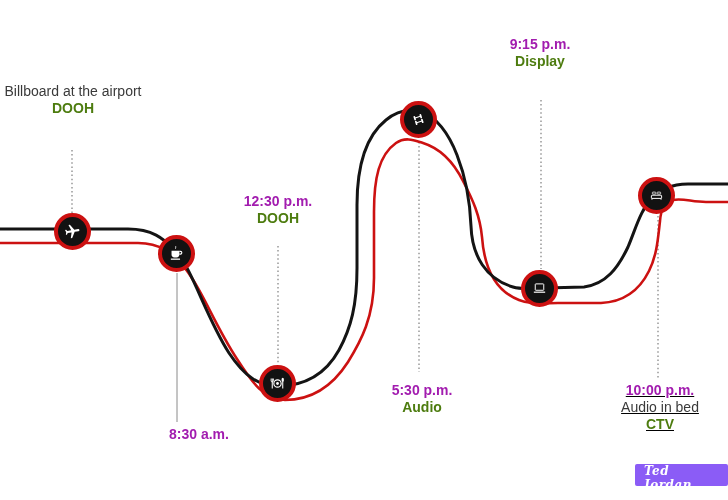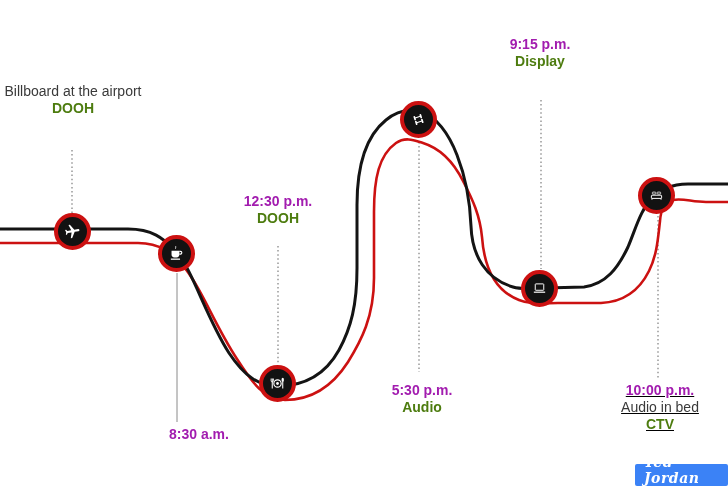--- a/index.html
+++ b/index.html
@@ -20,24 +20,24 @@
 
   .node {
     position:absolute; width:29px; height:29px; border-radius:50%;
     background:#121212; border:4.5px solid #cc1111;
     display:flex; align-items:center; justify-content:center;
   }
   .node svg { display:block; }
 
   .brand-badge {
     position:absolute; left:635px; top:464px; height:22px;
-    background:#3b82f6; color:#ffffff; border-radius:2px;
-    display:flex; align-items:flex-end; padding:0 9px;
+    background:#8b5cf6; color:#ffffff; border-radius:2px;
+    display:flex; align-items:flex-start; padding:0 9px;
     font-family:"DejaVu Serif","Liberation Serif",serif;
-    font-style:italic; font-weight:bold; font-size:14px; letter-spacing:0.5px;
+    font-style:italic; font-weight:bold; font-size:12px; letter-spacing:0.5px;
   }
 </style>
 </head>
 <body>
 
 <div class="canvas">
 
   <svg class="curves" viewBox="0 0 728 500" xmlns="http://www.w3.org/2000/svg">
 
     <path d="M72,150 V213" stroke="#7e7e7e" stroke-width="1.2" stroke-dasharray="1.5 2.6" fill="none"></path>

